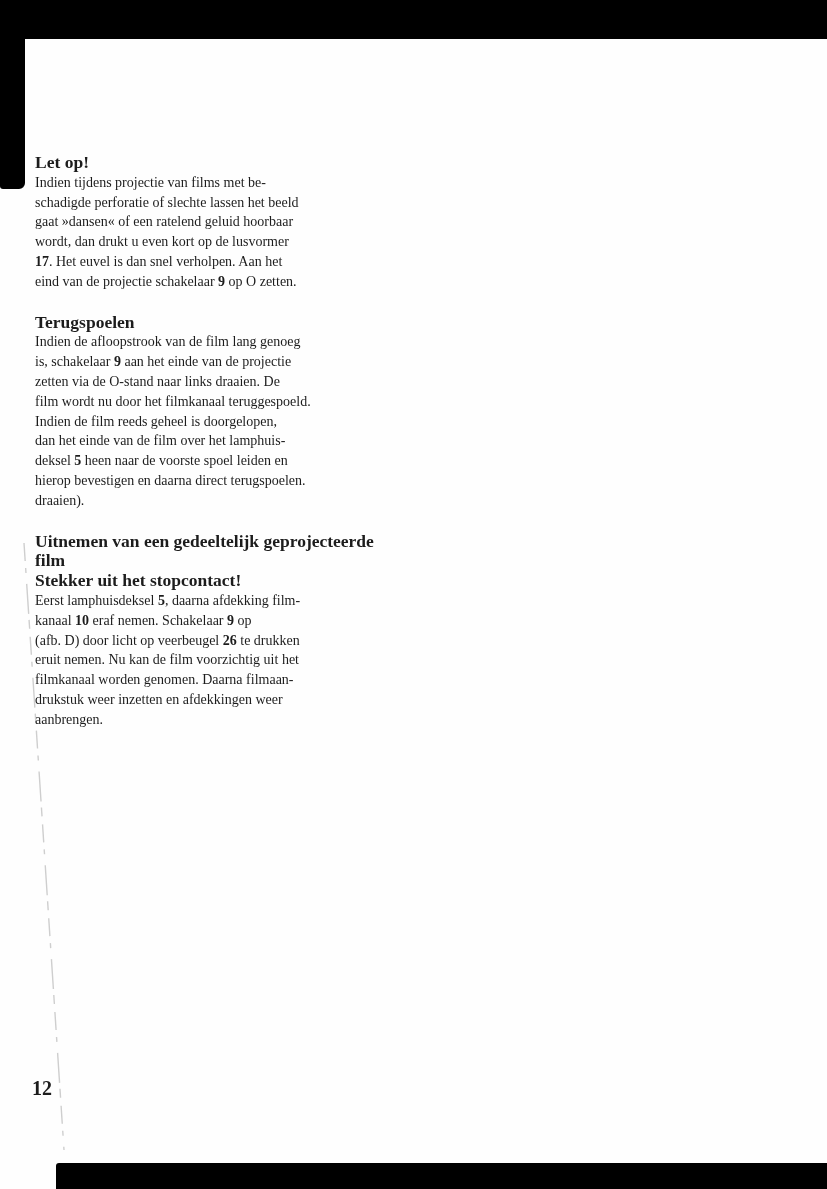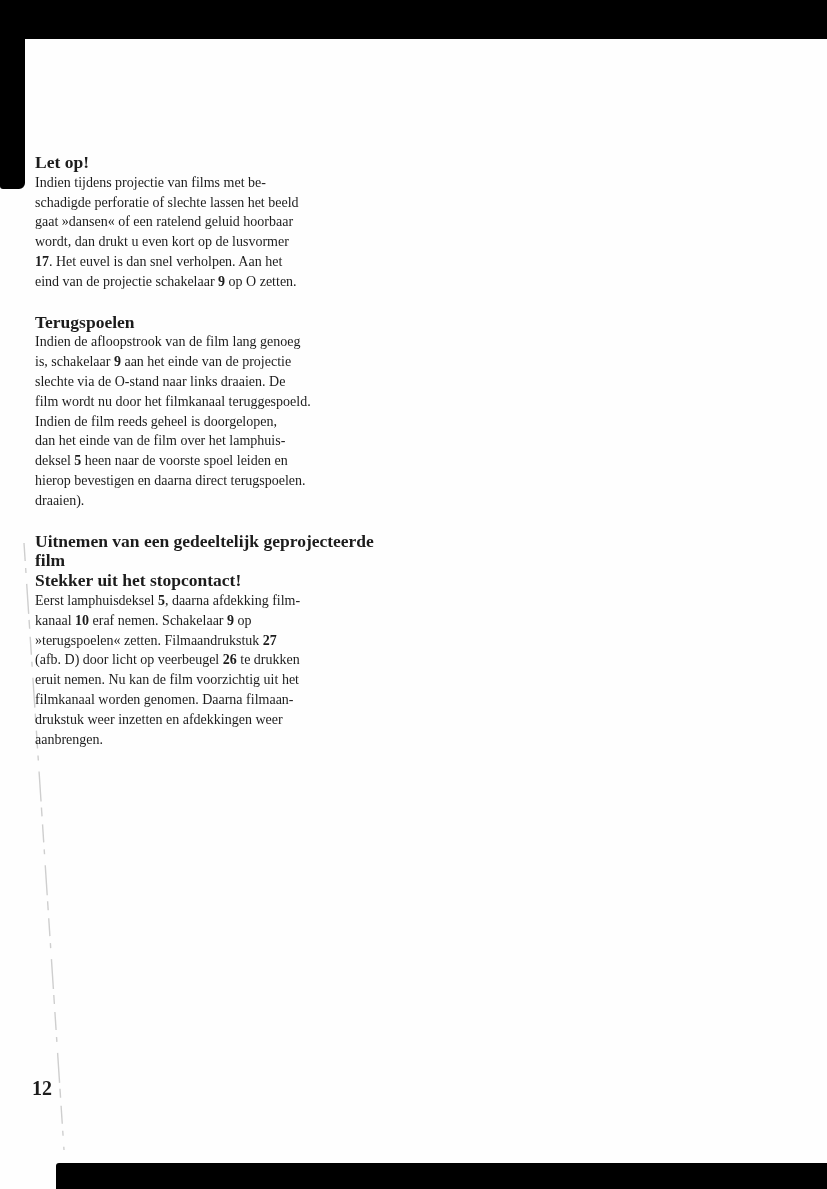--- a/index.html
+++ b/index.html
@@ -72,35 +72,34 @@
         <div class="line"><span>schadigde perforatie of slechte lassen het beeld</span></div>
         <div class="line"><span>gaat »dansen« of een ratelend geluid hoorbaar</span></div>
         <div class="line"><span>wordt, dan drukt u even kort op de lusvormer</span></div>
         <div class="line"><span class="b">17</span><span>. Het euvel is dan snel verholpen. Aan het</span></div>
         <div class="line"><span>eind van de projectie schakelaar </span><span class="b">9</span><span> op O zetten.</span></div>
       </section>
       <section class="sec">
         <div class="heading">Terugspoelen</div>
         <div class="line"><span>Indien de afloopstrook van de film lang genoeg</span></div>
         <div class="line"><span>is, schakelaar </span><span class="b">9</span><span> aan het einde van de projectie</span></div>
-        <div class="line"><span>slechte via de O-stand naar links draaien. De</span></div>
+        <div class="line"><span>zetten via de O-stand naar links draaien. De</span></div>
         <div class="line"><span>film wordt nu door het filmkanaal teruggespoeld.</span></div>
         <div class="line"><span>Indien de film reeds geheel is doorgelopen,</span></div>
         <div class="line"><span>dan het einde van de film over het lamphuis-</span></div>
         <div class="line"><span>deksel </span><span class="b">5</span><span> heen naar de voorste spoel leiden en</span></div>
         <div class="line"><span>hierop bevestigen en daarna direct terugspoelen.</span></div>
         <div class="line"><span>draaien).</span></div>
       </section>
       <section class="sec">
         <div class="heading">Uitnemen van een gedeeltelijk geprojecteerde</div>
         <div class="heading">film</div>
         <div class="subheading">Stekker uit het stopcontact!</div>
         <div class="line"><span>Eerst lamphuisdeksel </span><span class="b">5</span><span>, daarna afdekking film-</span></div>
         <div class="line"><span>kanaal </span><span class="b">10</span><span> eraf nemen. Schakelaar </span><span class="b">9</span><span> op</span></div>
-        <div class="line"><span>»terugspoelen« zetten. Filmaandrukstuk </span><span class="b">27</span></div>
         <div class="line"><span>(afb. D) door licht op veerbeugel </span><span class="b">26</span><span> te drukken</span></div>
         <div class="line"><span>eruit nemen. Nu kan de film voorzichtig uit het</span></div>
         <div class="line"><span>filmkanaal worden genomen. Daarna filmaan-</span></div>
         <div class="line"><span>drukstuk weer inzetten en afdekkingen weer</span></div>
         <div class="line"><span>aanbrengen.</span></div>
       </section>
     </main>
 
   <div class="page-number">12</div>
 

